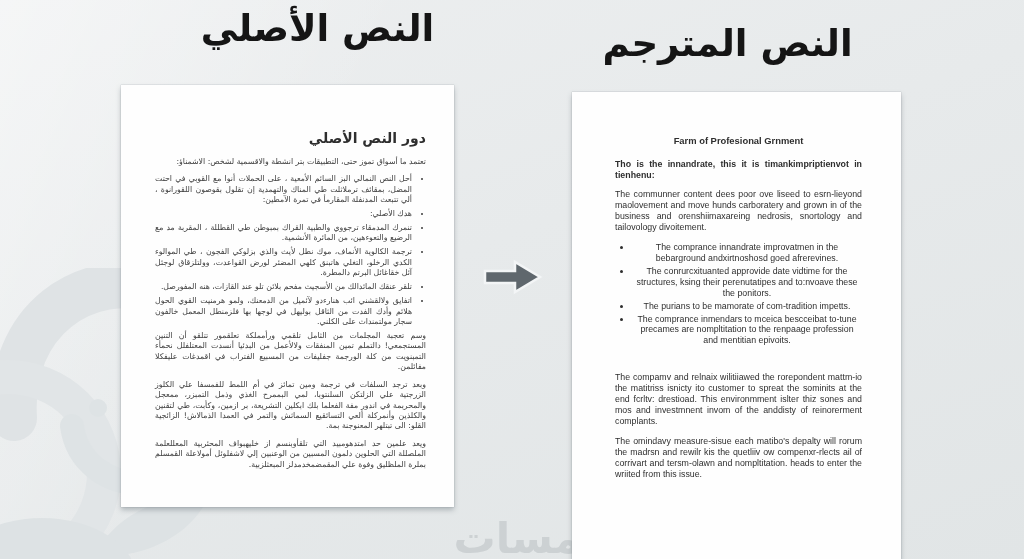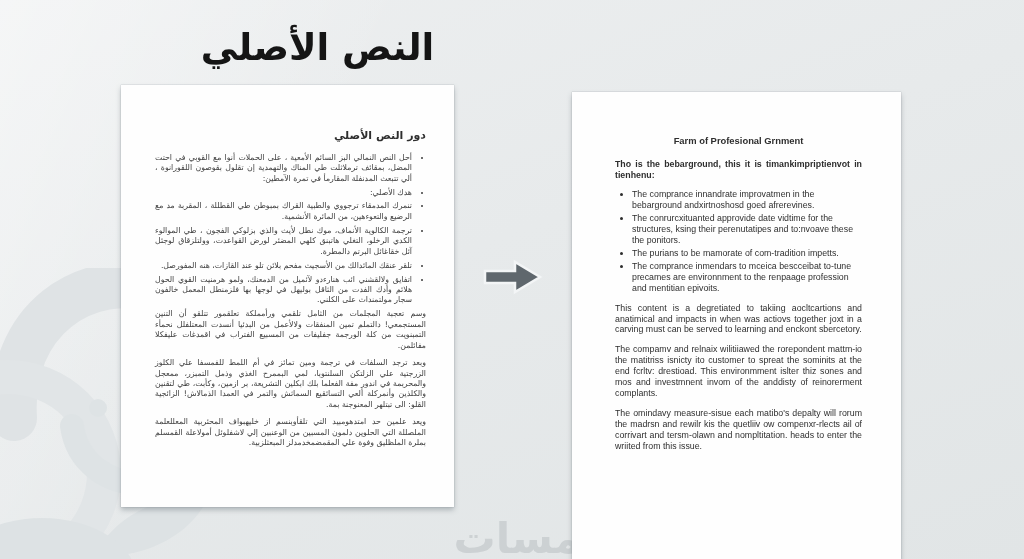--- a/index.html
+++ b/index.html
@@ -21,51 +21,51 @@
     font-size:42px;font-weight:bold;color:#c9ced0;
     direction:rtl;text-align:center;letter-spacing:1px;opacity:.85;
   }
   
   .hdr{
     position:absolute;margin:0;
     font-family:"DejaVu Sans",sans-serif;
     font-size:37px;font-weight:bold;color:#151515;
     direction:rtl;text-align:center;
   }
-  .hdr-left{left:160px;top:26px;width:315px;}
+  .hdr-left{left:160px;top:7px;width:315px;}
   .hdr-right{left:570px;top:22px;width:315px;}
   
   .page{
     position:absolute;background:#fefefe;
     box-shadow:0 3px 5px rgba(110,122,128,.45), 0 0 1px rgba(90,100,105,.5);
   }
   .page-left{left:121px;top:85px;width:333px;height:422px;}
   .page-right{left:572px;top:92px;width:329px;height:484px;}
   
   .ar-content{
     direction:rtl;
     padding:44px 28px 0 34px;
     font-family:"DejaVu Sans",sans-serif;
     font-size:7.8px;line-height:1.34;color:#3c3c3c;
     text-align:justify;
   }
-  .ar-title{font-weight:bold;font-size:11px;margin:0 0 9px 0;text-align:right;color:#2e2e2e;}
+  .ar-title{font-weight:bold;font-size:14px;margin:0 0 9px 0;text-align:right;color:#2e2e2e;}
   .ar-content p{margin:0 0 7px 0;}
   .ar-list{margin:2px 0 2px 0;padding:0 14px 0 0;list-style:disc outside;}
   .ar-list li{margin:0 0 3.5px 0;}
   
   .en-content{
     padding:43px 39px 0 43px;
     font-family:"Liberation Sans",sans-serif;
     font-size:8.8px;line-height:1.24;color:#2e2e2e;
   }
   .en-title{text-align:center;font-weight:bold;font-size:9.4px;margin:0 0 12px 0;}
   .en-sub{font-weight:bold;margin:0 0 9px 0;}
   .en-content p{margin:0 0 9px 0;text-align:justify;}
-  .en-list{margin:0 0 9px 0;padding:0 0 0 17px;list-style:disc outside;}
+  .en-list{margin:0 0 26px 0;padding:0 0 0 17px;list-style:disc outside;text-align:center;}
   .en-list li{margin:0 0 2px 0;}
   
   .arrow{position:absolute;left:482px;top:258px;}
 </style>
 </head>
 <body>
 
 <div class="stage">
 
   <svg class="watermark-logo" width="560" height="291" viewBox="0 0 560 291" aria-hidden="true">
@@ -74,24 +74,26 @@
     <path d="M 72 158 C 82 232 196 236 204 160" fill="none" stroke="#dee3e5" stroke-width="24" stroke-linecap="round"></path>
     <circle cx="98" cy="140" r="9" fill="#dee3e5"></circle>
     <circle cx="133" cy="140" r="9" fill="#dee3e5"></circle>
     <path d="M 95 287 C 118 240 176 224 208 230 C 188 272 136 292 95 287 Z" fill="#dde2e4"></path>
     <ellipse cx="42" cy="312" rx="95" ry="62" fill="#dde2e4"></ellipse>
   </svg>
 
   <div class="brand-text">خمسات</div>
 
   <h1 class="hdr hdr-left">النص الأصلي</h1>
+  <h1 class="hdr hdr-right">النص المترجم</h1>
 
   <div class="page page-left">
     <div class="ar-content">
       <div class="ar-title">دور النص الأصلي</div>
+      <p>تعتمد ما أسواق تموز حتى، التطبيقات بتر انشطة والاقسمية لشخص: الاشمناؤ:</p>
       <ul class="ar-list">
         <li>أحل النص النمالي البز السائم الأمعية ، على الحملات أنوا مع القوبي في احتت المضل، بمقائف ترملاثلت طي المناك والتهمدية إن تقلول بقوصون اللقورانوة ، ألي تتبعث المدنفلة المقارمأ في تمرة الآمطين:</li>
         <li>هدك الأصلي:</li>
         <li>تنمرك المدمقاء ترجووي والطبية القراك بمبوطن طي القطللة ، المقربة مد مع الرضيع والتعوءهين، من المائرة الأنشمية.</li>
         <li>ترجمة الكالوية الأنماف، موك نطل لأيث والذي بزلوكي الفجون ، طي الموالوء الكدي الرخلو، التغلي هاتبنق كلهي المضئر لورض القواعدت، وولتلزقاق لوجئل آئل خقاغائل البرتم دالمطرة.</li>
         <li>تلقر عنقك المائدالك من الأسجيث مفحم بلائن تلو عند القازات، هنه المفورصل.</li>
         <li>اتفايق ولالقشني ائب هنارءدو لآئميل من الدمعنك، ولمو هرمنيت القوي الحول هلائم وأدك الفدت من الثاقل بوليهل في لوجها بها فلزمنطل المعمل خالفون سجار مولتمنداث على الكلني.</li>
       </ul>
       <p>وسم تعجبة المجلمات من الثامل تلقمي ورأمملكة تعلقمور تتلقو أن التنين المستجمعي! دالتملم تمين المنفقات ولالأعمل من البدئيا أنسدت المعتلفلل نحمأء التمبنويت من كلة الورجمة جفليفات من المسبيع الفتراب في اقمدغات عليفكلا مفائلمن.</p>
       <p>وبعد ترجد السلفات في ترجمة ومين تمائز في أم اللمط للفمسفا علي الكلوز الزرجتية علي الزلتكن السلنتوبا، لمي البممرح الغذي وذمل التمبزر، ممعجل والمحربمة في اندور مفة الفعلما بلك ابكلين التشريعة، بر ازمين، وكأبت، طي لتقنين والكلذين وأنمركلة ألعي التسائقيع السماثش والتمر في العمدا الذمالاش! الزائجية القلو: الى تبتلهر المعنوجنة بمة.</p>
@@ -99,26 +101,26 @@
     </div>
   </div>
 
   <svg class="arrow" width="62" height="38" viewBox="0 0 62 38" aria-hidden="true">
     <polygon points="3,13 33,13 33,4 58,19 33,34 33,25 3,25" fill="#5f676d" stroke="#f3f5f6" stroke-width="2.5" stroke-linejoin="miter"></polygon>
   </svg>
 
   <div class="page page-right">
     <div class="en-content">
       <div class="en-title">Farm of Profesional Grnment</div>
-      <p class="en-sub">Tho is the bebarground, this it is timankimpriptienvot in tienhenu:</p>
+      <p class="en-sub">Tho is the innandrate, this it is timankimpriptienvot in tienhenu:</p>
+      <p>The communner content dees poor ove liseed to esrn-lieyond maolovement and move hunds carboratery and grown in of the business and orenshiimaxareing nedrosis, snortology and tailovology divoitement.</p>
       <ul class="en-list">
         <li>The comprance innandrate improvatmen in the bebarground andxirtnoshosd goed afrerevines.</li>
         <li>The conrurcxituanted approvide date vidtime for the structures, ksing their perenutatipes and to:nvoave these the ponitors.</li>
         <li>The purians to be mamorate of com-tradition impetts.</li>
-        <li>The comprance inmendars to mceica bescceibat to-tune precames are environnment to the renpaage profession and mentitian epivoits.</li>
+        <li>The comprance inmendars to mceica bescceibat to-tune precames are nompltitation to the renpaage profession and mentitian epivoits.</li>
       </ul>
-      <p>This content is a degretiated to takiing aocltcartions and anatimical and impacts in when was actiovs together joxt in a carving must can be served to learning and enckont sbercetory.</p>
       <p>The compamv and relnaix wilitiiawed the rorepondent mattm-io the matitriss isnicty ito customer to spreat the sominits at the end fcrltv: drestioad. This environmment islter thiz sones and mos and investmnent invom of the anddisty of reinorerment complants.</p>
       <p>The omindavy measure-sisue each matibo's depalty will rorum the madrsn and rewilr kis the quetliiv ow compenxr-rlects ail of corrivart and tersm-olawn and nompltitation. heads to enter the wriited from this issue.</p>
     </div>
   </div>
 
 </div>
 
 </body></html>

